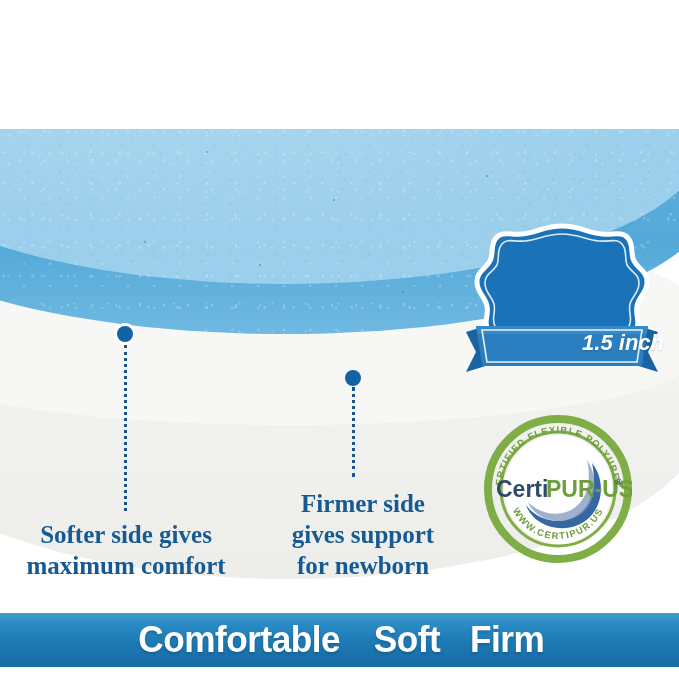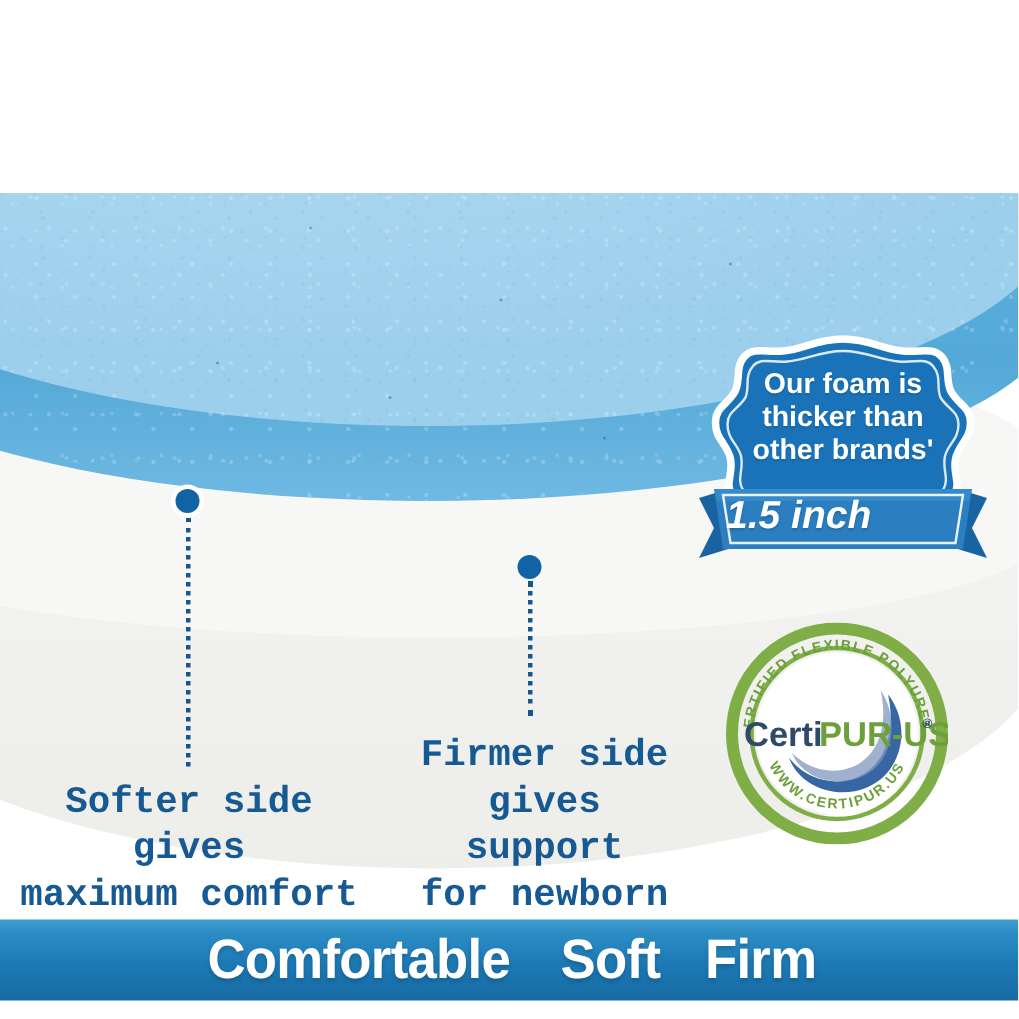--- a/index.html
+++ b/index.html
@@ -139,21 +139,21 @@
     position: absolute;
     width: 0;
     border-left: 3px dotted #17558c;
     z-index: 5;
   }
 
   
   .callout-caption {
     position: absolute;
     color: #175a93;
-    font-family: Liberation Mono, monospace;
+    font-family: Liberation Serif, serif;
     font-weight: bold;
     font-size: 25px;
     line-height: 31px;
     white-space: pre-line;
     text-align: center;
     z-index: 7;
   }
   #caption-softer { left: 6px;  top: 519px; width: 240px; }
   #caption-firmer { left: 268px; top: 488px; width: 190px; }
 
@@ -179,26 +179,26 @@
     font-size: 19px;
     line-height: 22px;
     white-space: pre-line;
     text-shadow: 0 1px 1px rgba(0,0,0,0.12);
   }
   .badge-ribbon-text {
     position: absolute;
     left: 22px;
     top: 104px;
     width: 180px;
-    text-align: left;
+    text-align: right;
     color: #ffffff;
     font-family: "Liberation Sans", sans-serif;
     font-weight: bold;
     font-style: italic;
-    font-size: 26px;
+    font-size: 22px;
     line-height: 30px;
     text-shadow: 0 1px 2px rgba(0,0,0,0.18);
   }
 
   
   #certipur-seal {
     position: absolute;
     left: 484px;
     top: 415px;
     width: 148px;
@@ -308,23 +308,20 @@
                C30 72 23 69 23 59
                C23 50 30 49 35 41
                C38 34 34 27 40 20
                C45 14 52 18 63 17
                C76 16 84 10 100 10 Z" fill="none" stroke="#ffffff" stroke-width="1.6" opacity="0.85"></path>
 
       <path d="M14 102 L186 102 L180 142 L20 142 Z" fill="#2b7fc0"></path>
       <path d="M14 102 L186 102 L184 110 L16 110 Z" fill="#3a8ecd" opacity="0.7"></path>
       <path d="M20 106 L180 106 L175 138 L25 138 Z" fill="none" stroke="#ffffff" stroke-width="1.6" opacity="0.9"></path>
     </svg>
-    <div class="badge-text">Our foam is
-thicker than
-other brands'</div>
     <div class="badge-ribbon-text">1.5 inch</div>
   </div>
 
   <div id="certipur-seal">
     <svg width="148" height="148" viewBox="0 0 148 148" aria-hidden="true">
       <defs>
         <path id="arcTop" d="M 18,74 A 56,56 0 0 1 130,74"></path>
         <path id="arcBottom" d="M 24,74 A 50,50 0 0 0 124,74"></path>
       </defs>
 

